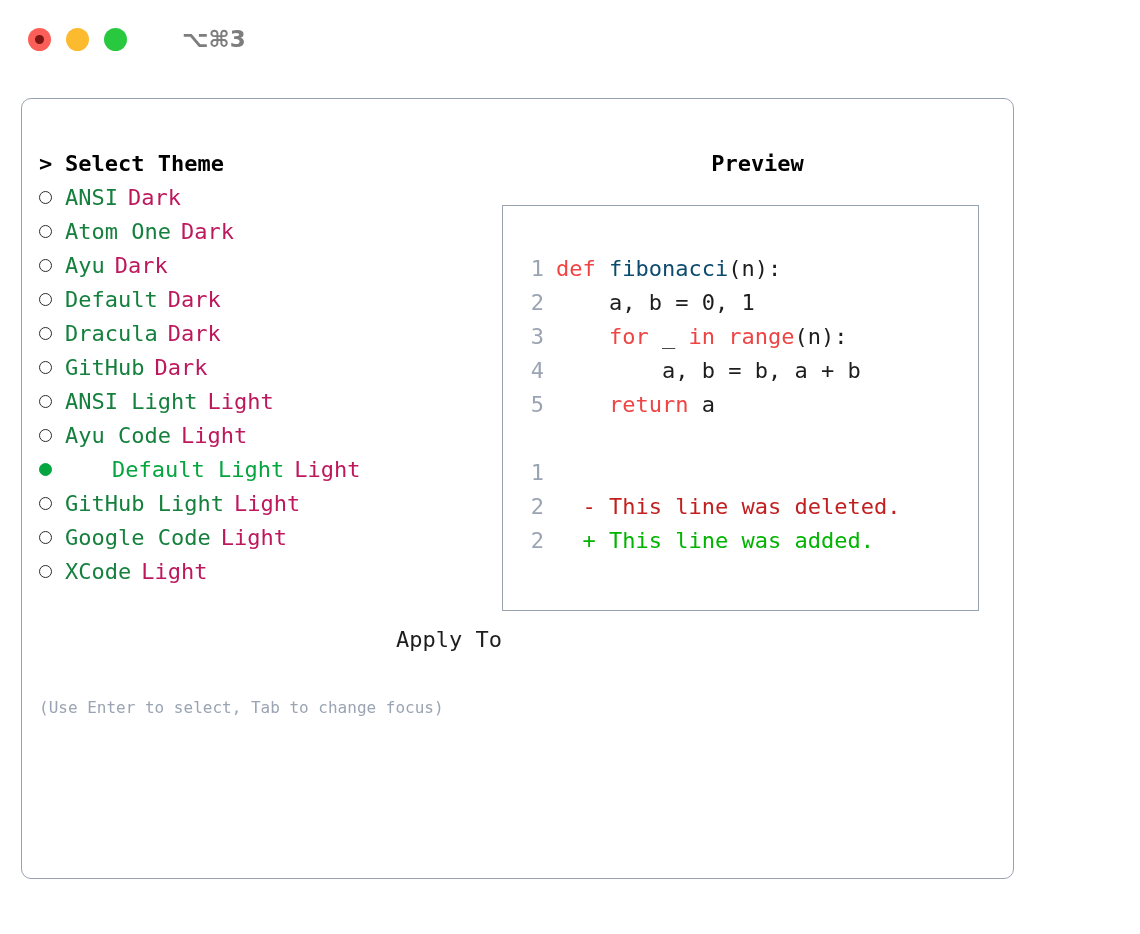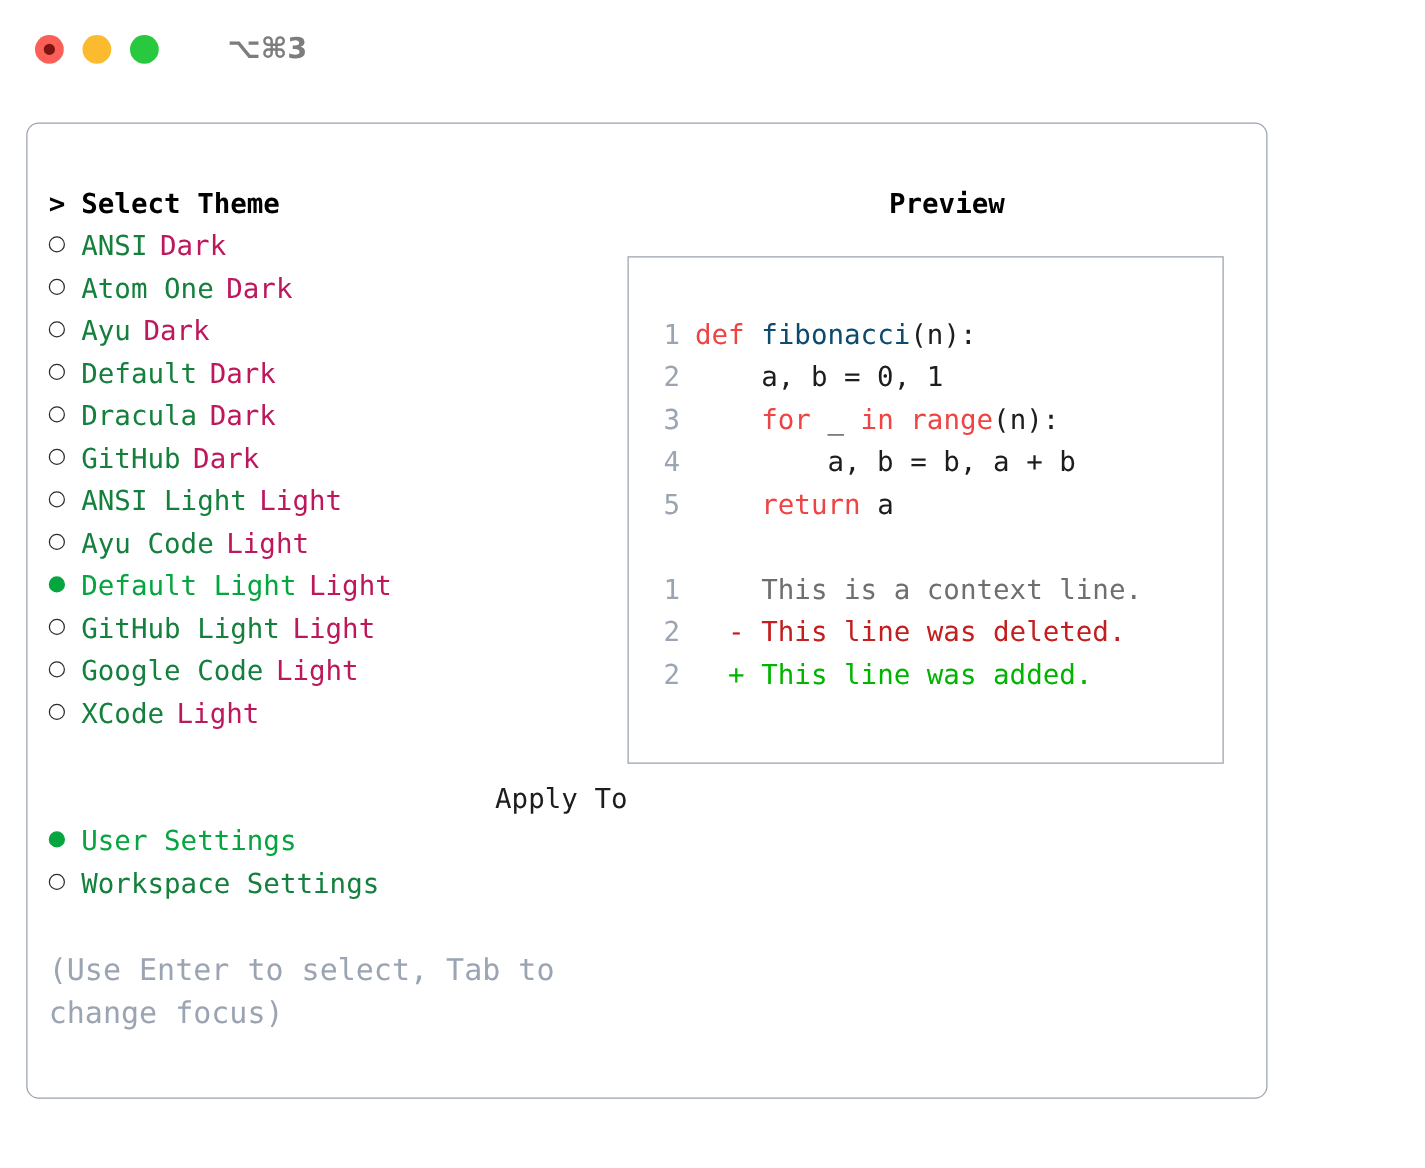--- a/index.html
+++ b/index.html
@@ -105,21 +105,21 @@
     font-size: 22px;
     color: #2b2b2b;
     line-height: 34px;
   }
   .row .label { color: #15803d; }
   .row .tag   { color: #be185d; margin-left: 10px; text-align: center; }
 
   .header-row .marker { font-weight: bold; color: #000000; }
   .header-row .label  { font-weight: bold; color: #000000; }
 
-  .row.selected .label { color: #05a53f; }
+  .row.selected .label { color: #05a53f; margin-left: 47px; }
   .row.selected .marker { color: #05a53f; }
 
   
   .bullet {
     display: inline-block;
     width: 13px; height: 13px;
     border-radius: 50%;
     border: 1.6px solid #2b2b2b;
     background: transparent;
     vertical-align: middle;
@@ -140,21 +140,21 @@
     height: 34px;
     font-size: 22px;
     justify-content: flex-end;
   }
   .section-title .marker { visibility: hidden; }
   .section-title .label { color: #1d1d1d; }
 
   .hint {
     margin-top: 34px;
     padding-left: 0px;
-    font-size: 24px;
+    font-size: 16px;
     line-height: 34px;
     color: #9aa4b2;
     white-space: pre-wrap;
     max-width: 420px;
   }
 
   
   .right-col {
     flex: 1;
     padding: 48px 0 0 0;
@@ -238,42 +238,38 @@
             <div class="row"><span class="marker"><span class="bullet"></span></span><span class="label">XCode</span><span class="tag">Light</span></div>
           </div>
 
         <div class="spacer-row"></div>
 
         <div class="section-title">
           <span class="marker">o</span>
           <span class="label">Apply To</span>
         </div>
 
-        <div id="apply-list">
-            <div class="row selected"><span class="marker"><span class="bullet"></span></span><span class="label">User Settings</span></div>
-            <div class="row"><span class="marker"><span class="bullet"></span></span><span class="label">Workspace Settings</span></div>
-          </div>
 
         <div class="hint">(Use Enter to select, Tab to change focus)</div>
       </div>
 
       <div class="right-col">
         <div class="preview-title">Preview</div>
 
         <div class="preview-box">
           <div id="code-block">
               <div class="code-line"><span class="lineno">1</span><span class="code-txt"><span class="kw">def</span><span class="pn"> </span><span class="fn">fibonacci</span><span class="pn">(n):</span></span></div>
               <div class="code-line"><span class="lineno">2</span><span class="code-txt"><span class="pn">    a, b = 0, 1</span></span></div>
               <div class="code-line"><span class="lineno">3</span><span class="code-txt"><span class="pn">    </span><span class="kw">for</span><span class="pn"> _ </span><span class="kw">in</span><span class="pn"> </span><span class="kw">range</span><span class="pn">(n):</span></span></div>
               <div class="code-line"><span class="lineno">4</span><span class="code-txt"><span class="pn">        a, b = b, a + b</span></span></div>
               <div class="code-line"><span class="lineno">5</span><span class="code-txt"><span class="pn">    </span><span class="kw">return</span><span class="pn"> a</span></span></div>
             </div>
           <div class="gap-line"></div>
           <div id="diff-block">
-              <div class="code-line"><span class="lineno">1</span><span class="diff-ctx">   </span><span class="diff-ctx"> This is a context line.</span></div>
+              <div class="code-line"><span class="lineno">1</span><span class="diff-ctx">   </span></div>
               <div class="code-line"><span class="lineno">2</span><span class="diff-del">  -</span><span class="diff-del"> This line was deleted.</span></div>
               <div class="code-line"><span class="lineno">2</span><span class="diff-add">  +</span><span class="diff-add"> This line was added.</span></div>
             </div>
         </div>
       </div>
 
     </div>
   </div>
 </div>
 

